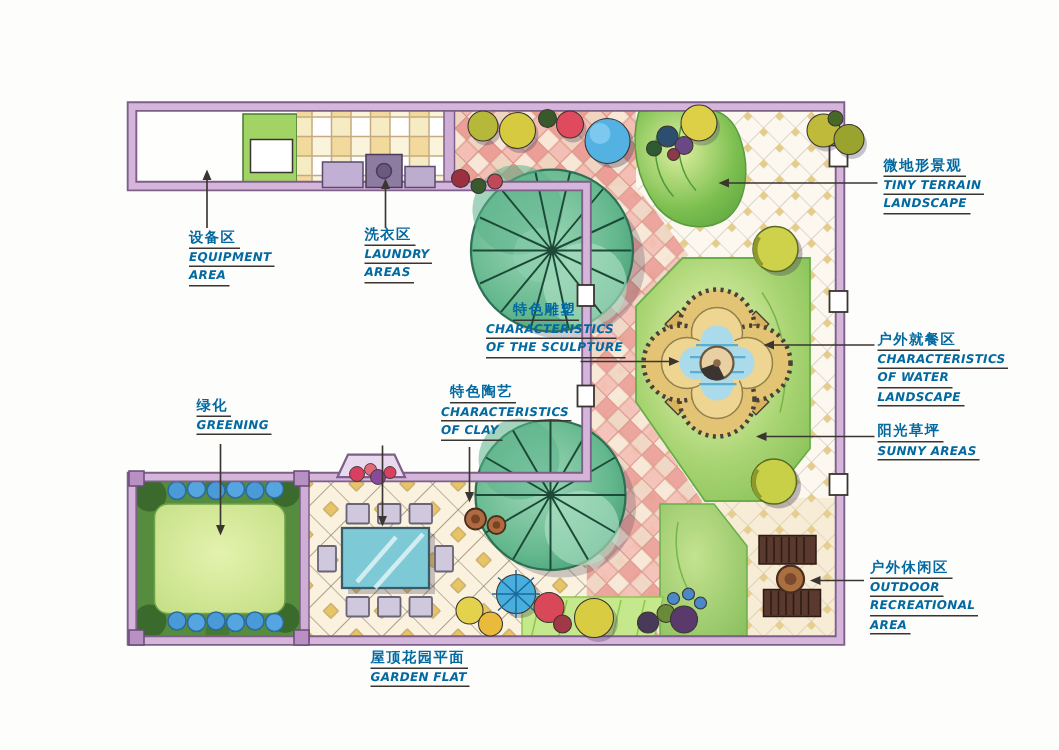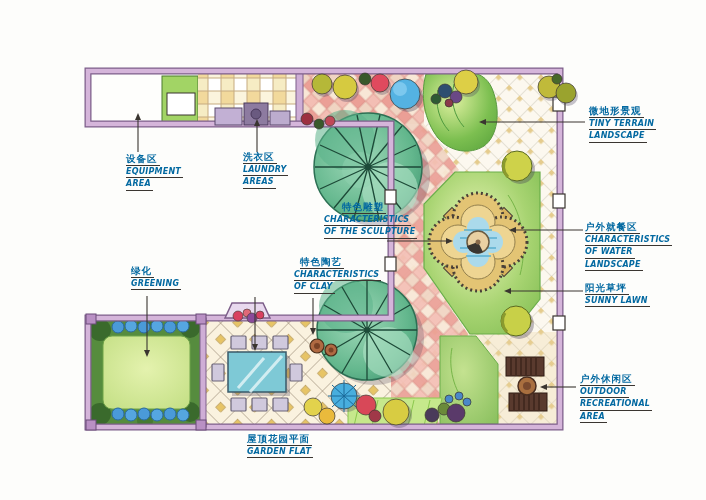--- a/index.html
+++ b/index.html
@@ -354,21 +354,21 @@
 
 <div class="label" style="left:585px;top:222px;">
   <div class="ln zh">户外就餐区</div>
   <div class="ln en">CHARACTERISTICS</div>
   <div class="ln en">OF WATER</div>
   <div class="ln en">LANDSCAPE</div>
 </div>
 
 <div class="label" style="left:585px;top:283px;text-align:center;">
   <div class="ln zh">阳光草坪</div>
-  <div class="ln en">SUNNY LAWN</div>
+  <div class="ln en">SUNNY AREAS</div>
 </div>
 
 <div class="label" style="left:131px;top:266px;">
   <div class="ln zh">绿化</div>
   <div class="ln en">GREENING</div>
 </div>
 
 
 <div class="label" style="left:294px;top:257px;">
   <div class="ln zh" style="margin-left:6px;">特色陶艺</div>

